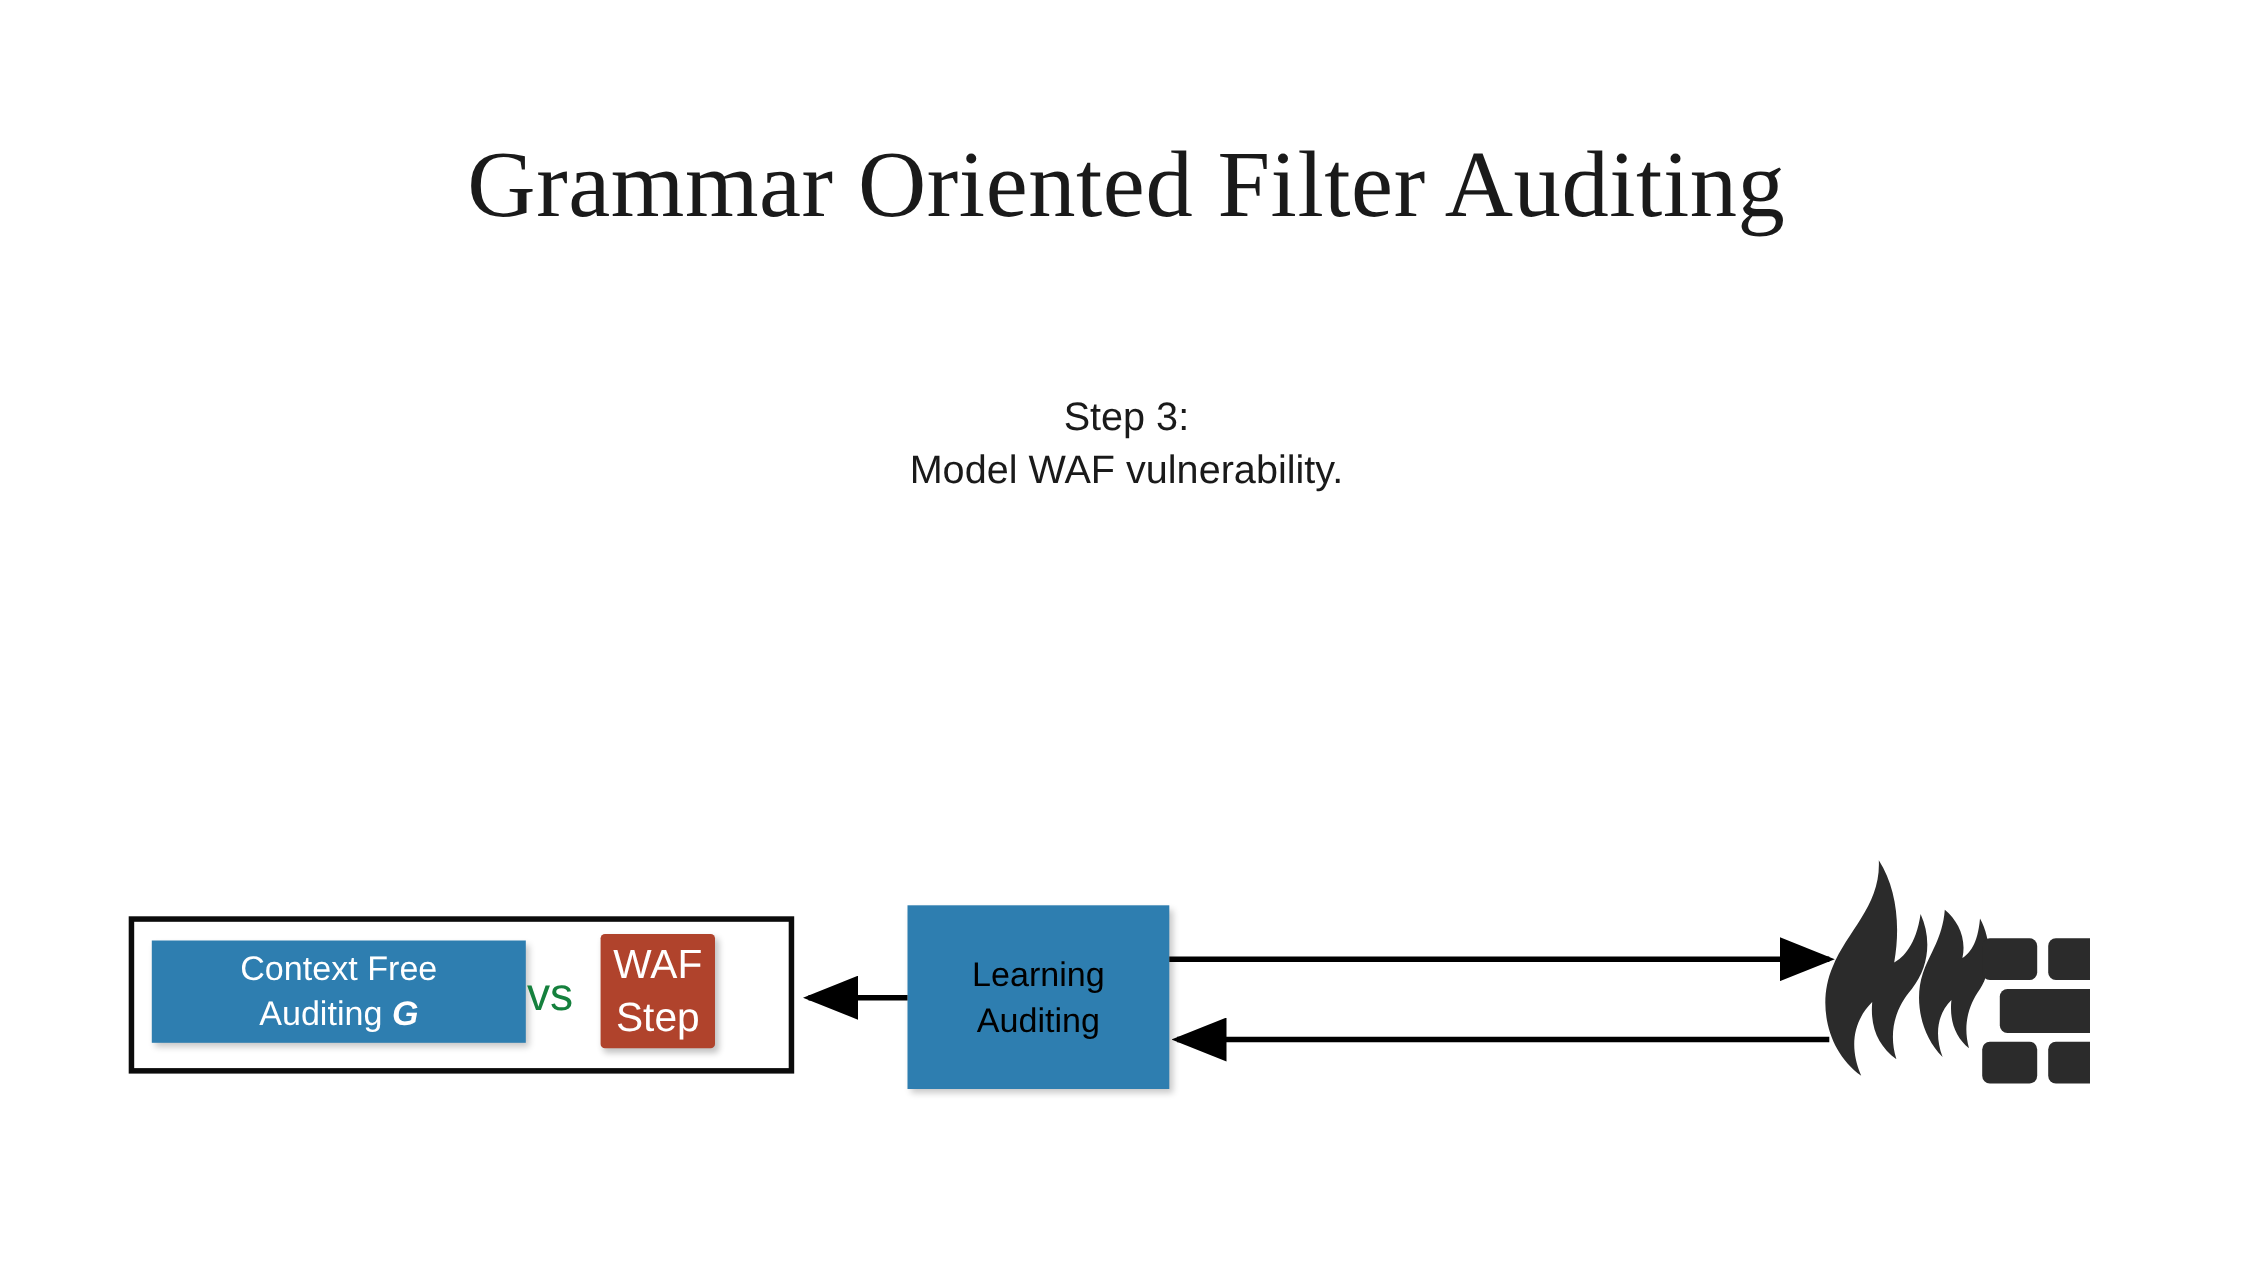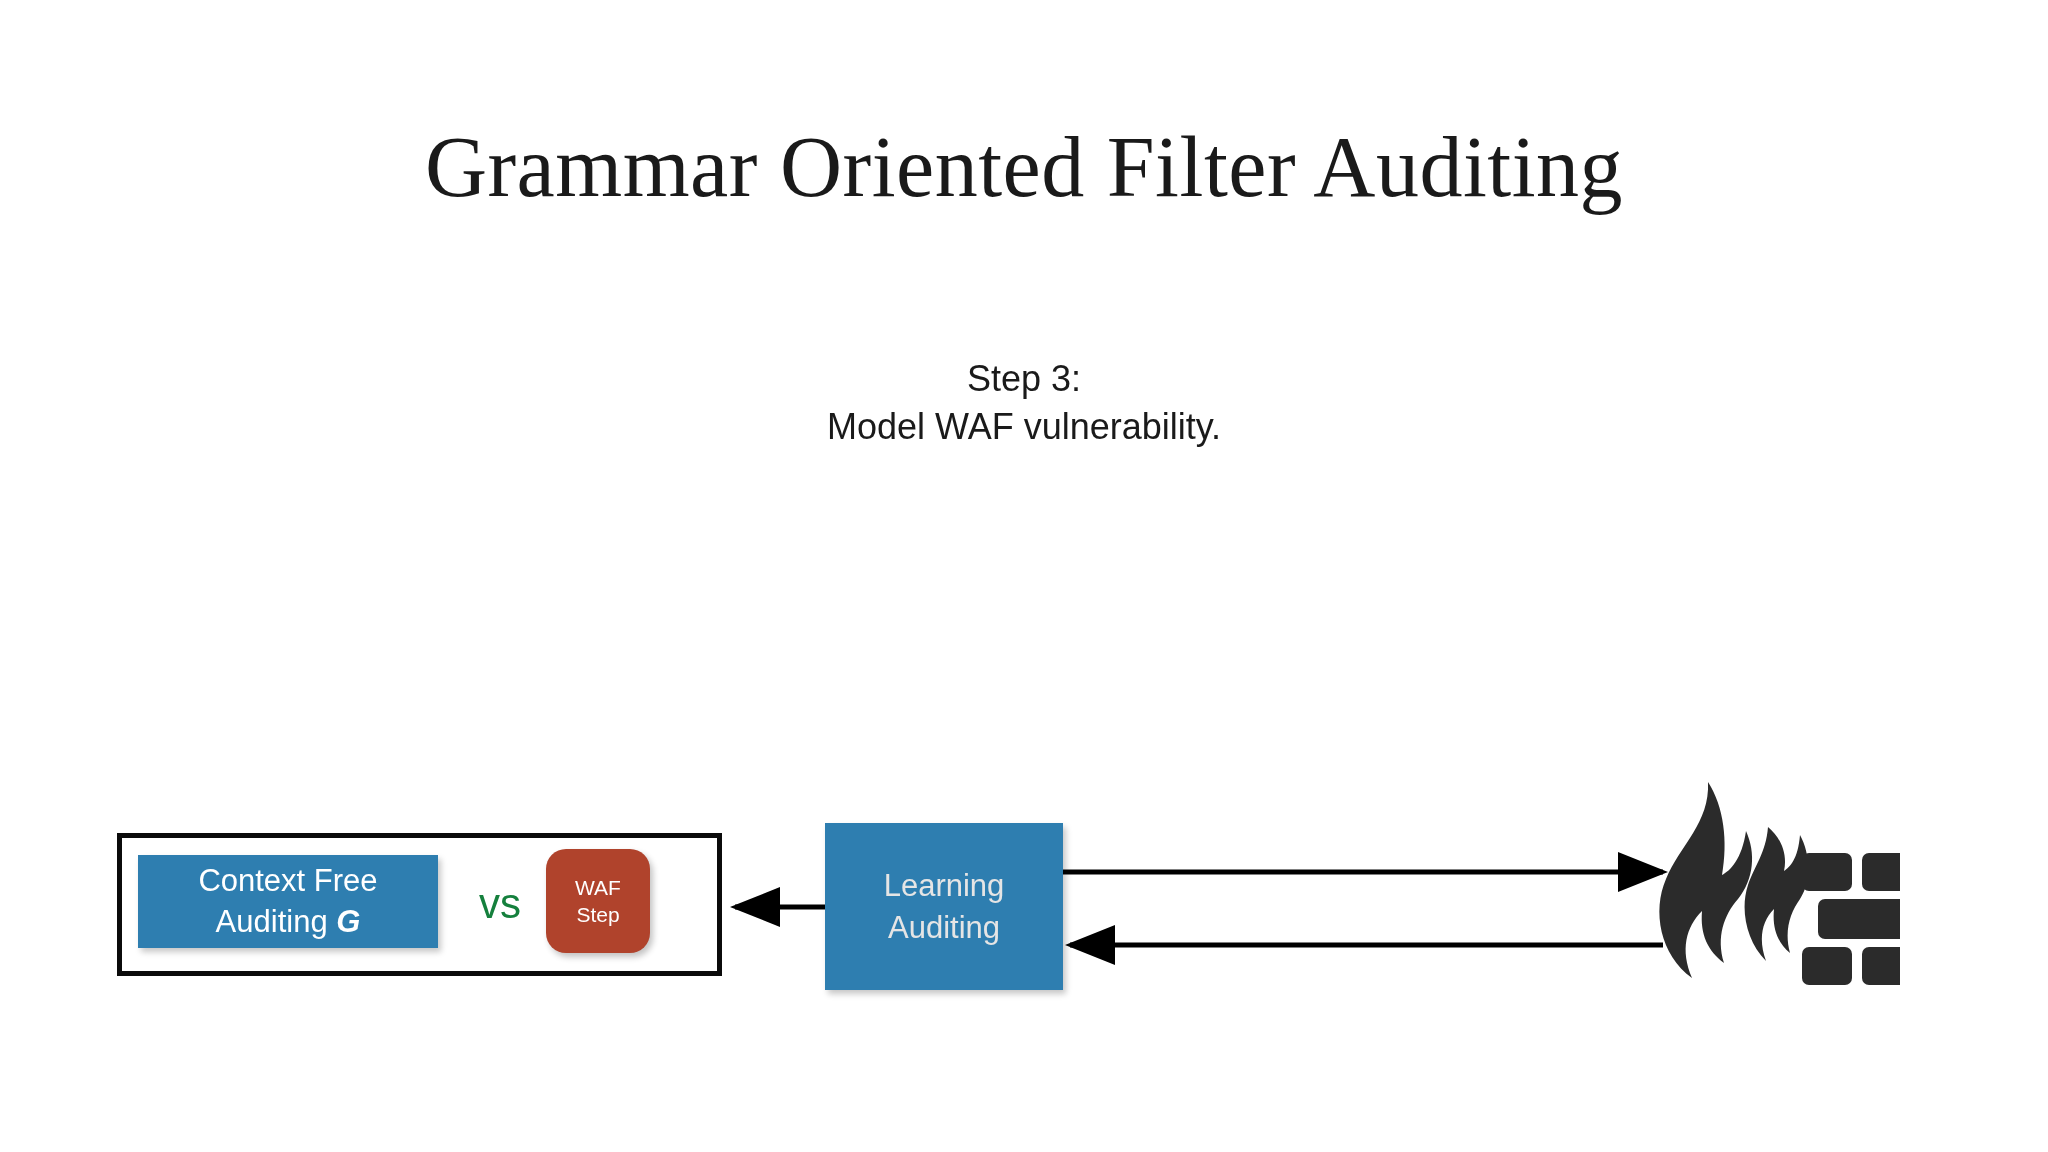--- a/index.html
+++ b/index.html
@@ -72,21 +72,21 @@
     height: 143px;
     border: 5px solid #0b0b0b;
     background: #ffffff;
     box-sizing: border-box;
   }
 
   .cfg-box {
     position: absolute;
     left: 138px;
     top: 855px;
-    width: 300px;
+    width: 340px;
     height: 93px;
     background: #2e7eb0;
     box-shadow: 3px 4px 6px rgba(0,0,0,0.22);
     display: flex;
     align-items: center;
     justify-content: center;
     text-align: center;
     color: #ffffff;
     font-size: 31px;
     line-height: 1.3;
@@ -107,45 +107,45 @@
     color: #15803d;
   }
 
   .waf-box {
     position: absolute;
     left: 546px;
     top: 849px;
     width: 104px;
     height: 104px;
     background: #b0432c;
-    border-radius: 20px;
+    border-radius: 4px;
     box-shadow: 3px 4px 6px rgba(0,0,0,0.24);
     display: flex;
     align-items: center;
     justify-content: center;
     text-align: center;
     color: #ffffff;
-    font-size: 21px;
+    font-size: 37px;
     line-height: 1.3;
     box-sizing: border-box;
   }
 
   .learning-box {
     position: absolute;
     left: 825px;
     top: 823px;
     width: 238px;
     height: 167px;
     background: #2e7eb0;
     box-shadow: 3px 4px 6px rgba(0,0,0,0.22);
     display: flex;
     align-items: center;
     justify-content: center;
     text-align: center;
-    color: #e5e5e5;
+    color: #000000;
     font-size: 31px;
     line-height: 1.35;
     box-sizing: border-box;
   }
 
   
   .arrow-svg {
     position: absolute;
     left: 0;
     top: 0;

